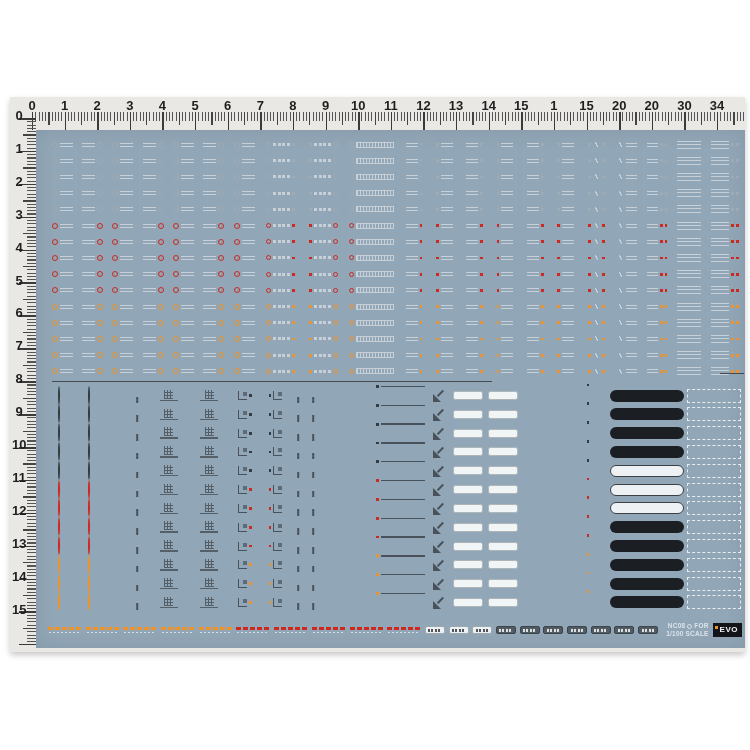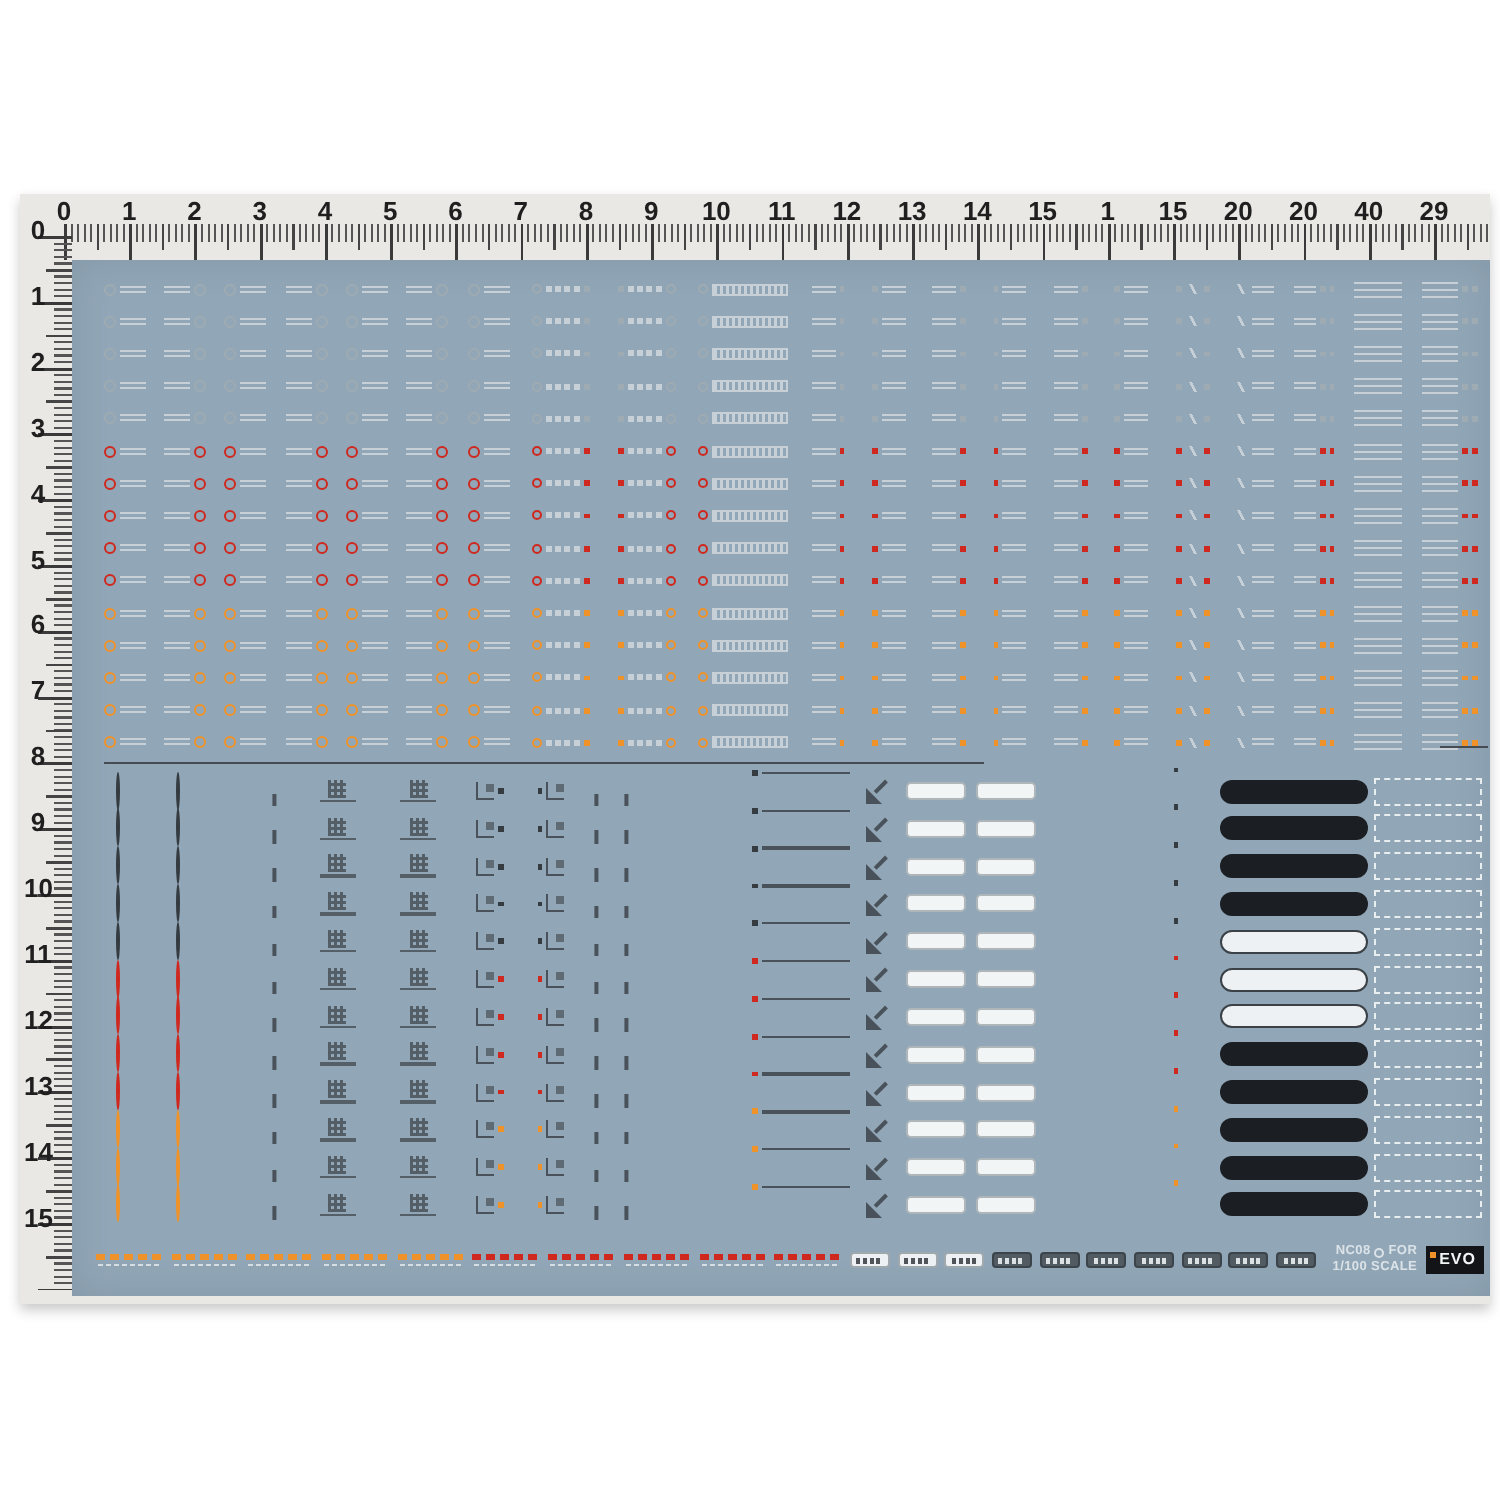--- a/index.html
+++ b/index.html
@@ -137,22 +137,22 @@
         <div class="rnum top" style="left: 348.2px;">10</div>
         <div class="rnum top" style="left: 380.82px;">11</div>
         <div class="rnum top" style="left: 413.44px;">12</div>
         <div class="rnum top" style="left: 446.06px;">13</div>
         <div class="rnum top" style="left: 478.68px;">14</div>
         <div class="rnum top" style="left: 511.3px;">15</div>
         <div class="rnum top" style="left: 543.92px;">1</div>
         <div class="rnum top" style="left: 576.54px;">15</div>
         <div class="rnum top" style="left: 609.16px;">20</div>
         <div class="rnum top" style="left: 641.78px;">20</div>
-        <div class="rnum top" style="left: 674.4px;">40</div>
-        <div class="rnum top" style="left: 707.02px;">29</div>
+        <div class="rnum top" style="left: 674.4px;">30</div>
+        <div class="rnum top" style="left: 707.02px;">34</div>
       </div>
     <div id="rulerLeft">
       <div class="tickstrip-left"></div>
     <div class="rnum left" style="top: 18px;">0</div>
         <div class="rnum left" style="top: 50.9px;">1</div>
         <div class="rnum left" style="top: 83.8px;">2</div>
         <div class="rnum left" style="top: 116.7px;">3</div>
         <div class="rnum left" style="top: 149.6px;">4</div>
         <div class="rnum left" style="top: 182.5px;">5</div>
         <div class="rnum left" style="top: 215.4px;">6</div>

